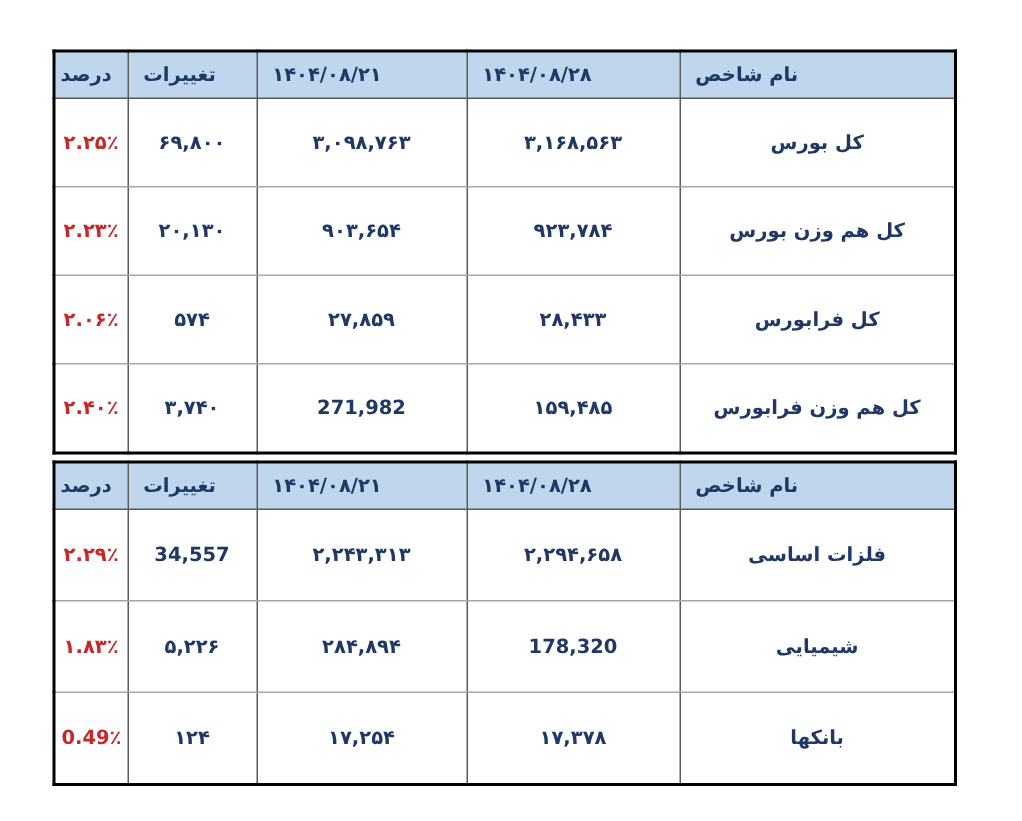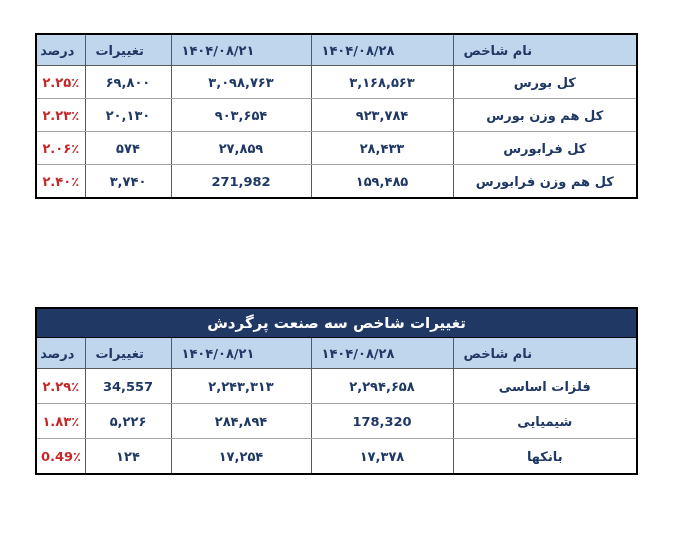--- a/index.html
+++ b/index.html
@@ -49,21 +49,21 @@
   .data-row td {
     background: #ffffff;
     color: #1F3864;
     font-size: 13px;
     font-weight: bold;
     text-align: center;
     border-left: 1px solid #595959;
     border-right: 1px solid #595959;
     border-top: 1px solid #A6A6A6;
     border-bottom: 1px solid #A6A6A6;
-    padding: 1px 4px;
+    padding: 14px 4px;
   }
   #table-1 .data-row td { height: 30px; }
   #table-2 .data-row td { height: 32px; }
   td.percent-cell {
     color: #C62828;
     direction: ltr;
   }
 </style>
 </head>
 <body>
@@ -117,23 +117,20 @@
 
 <table class="data-table" id="table-2">
   <colgroup>
     <col style="width:184px">
       <col style="width:142px">
       <col style="width:140px">
       <col style="width:86px">
       <col style="width:49px">
   </colgroup>
   <tbody>
-    <tr class="title-row">
-      <td colspan="5">تغییرات شاخص سه صنعت پرگردش</td>
-    </tr>
     <tr class="header-row">
       <td>نام شاخص</td>
       <td>۱۴۰۴/۰۸/۲۸</td>
       <td>۱۴۰۴/۰۸/۲۱</td>
       <td>تغییرات</td>
       <td>درصد</td>
     </tr>
     <tr class="data-row">
       <td>فلزات اساسی</td>
       <td>۲,۲۹۴,۶۵۸</td>

